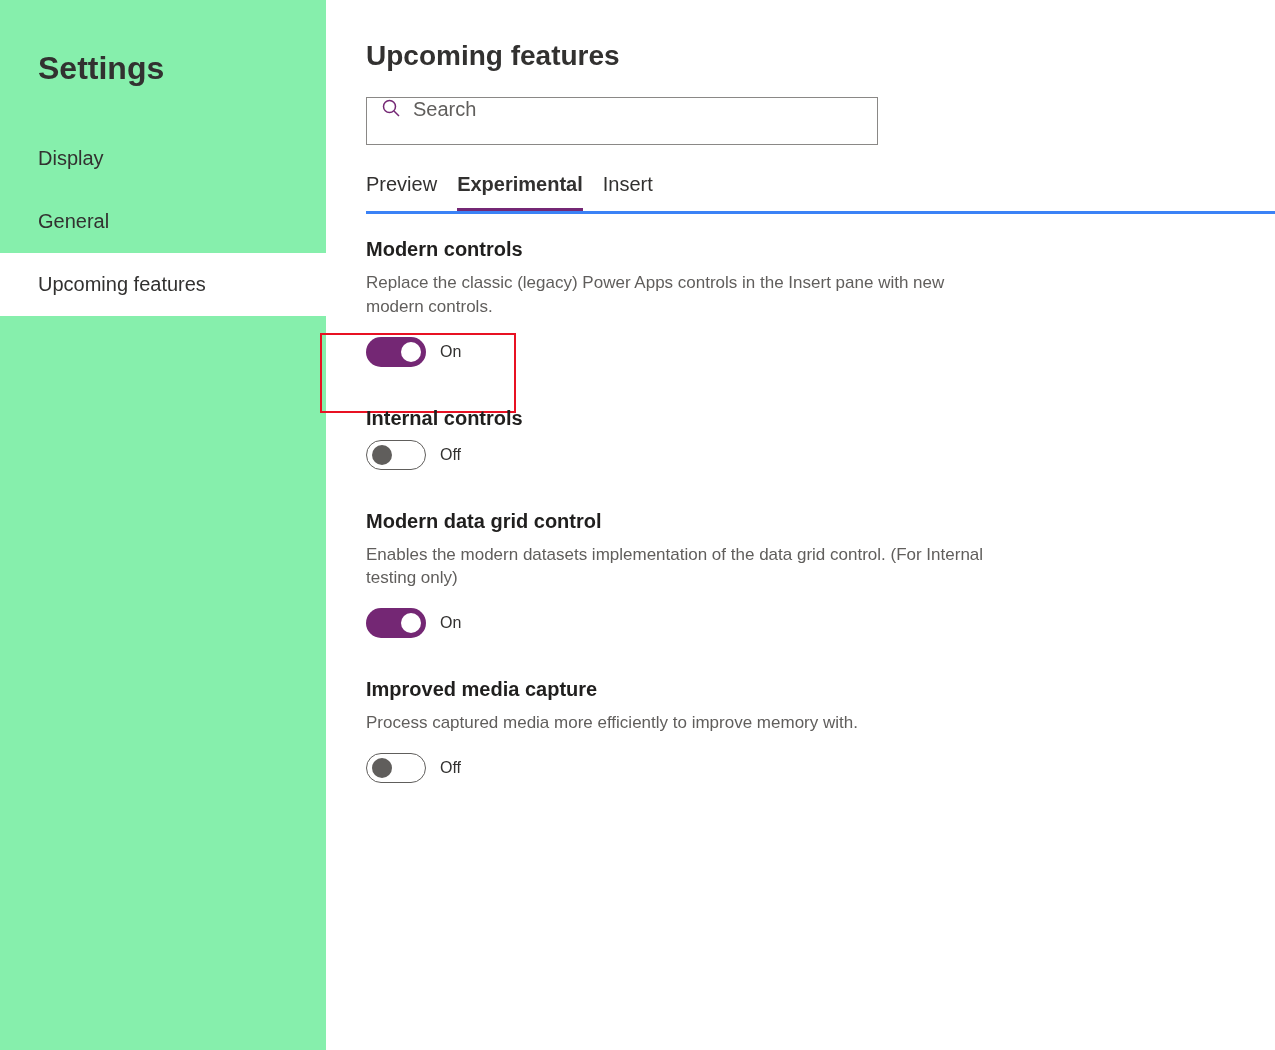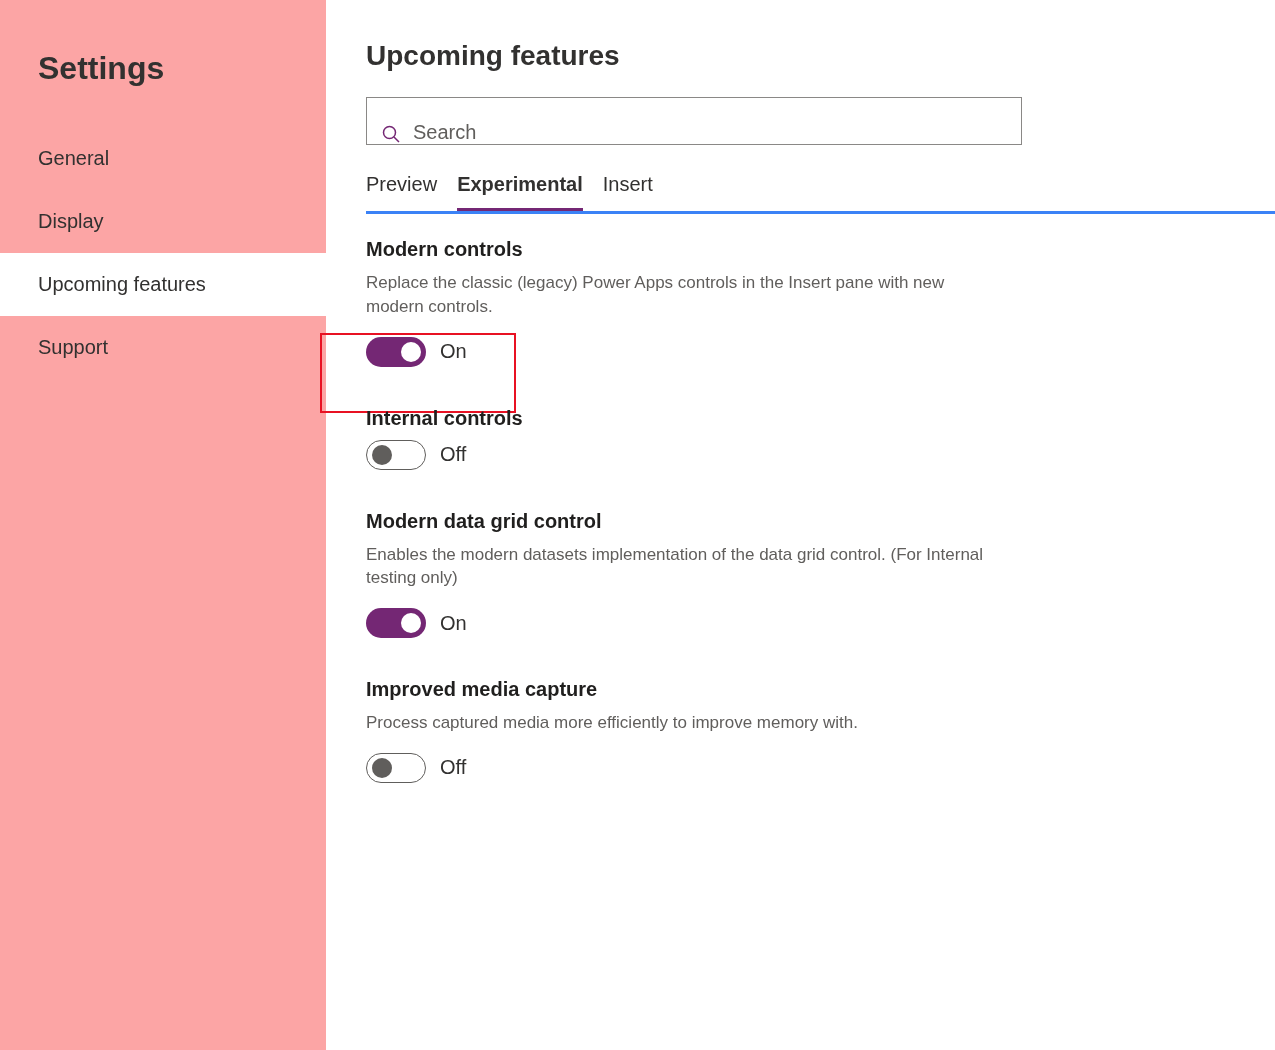--- a/index.html
+++ b/index.html
@@ -10,21 +10,21 @@
     body {
       font-family: 'Segoe UI', Tahoma, sans-serif;
       background: #fff;
       color: #323130;
       width: 1275px;
       height: 1050px;
       display: flex;
     }
     .sidebar {
       width: 326px;
-      background: #fca5a5;
+      background: #86efac;
       padding-top: 50px;
     }
     .sidebar-title {
       font-size: 32px;
       font-weight: 600;
       color: #323130;
       padding: 0 38px 40px 38px;
     }
     .sidebar-item {
       padding: 20px 38px;
@@ -39,25 +39,25 @@
     .main {
       flex: 1;
       padding: 40px 0 0 40px;
     }
     .page-title {
       font-size: 28px;
       font-weight: 700;
       margin-bottom: 25px;
     }
     .search-box {
-      width: 656px;
+      width: 512px;
       height: 48px;
       border: 1px solid #8a8886;
       display: flex;
-      align-items: flex-end;
+      align-items: flex-start;
       padding: 0 14px;
       margin-bottom: 28px;
     }
     .search-icon {
       width: 20px;
       height: 20px;
       margin-right: 12px;
       flex-shrink: 0;
     }
     .search-input {
@@ -134,38 +134,37 @@
     }
     .toggle.on .toggle-knob {
       background: #fff;
       right: 5px;
     }
     .toggle.off .toggle-knob {
       background: #605e5c;
       left: 5px;
     }
     .toggle-label {
-      font-size: 20px;
+      font-size: 16px;
       color: #323130;
     }
     .highlight-box {
       position: absolute;
       border: 2px solid #e81123;
       pointer-events: none;
     }
   </style>
 </head>
 <body>
 
 <div class="sidebar">
   <div class="sidebar-title">Settings</div>
+  <div class="sidebar-item">Display</div>
   <div class="sidebar-item">General</div>
-  <div class="sidebar-item">Display</div>
   <div class="sidebar-item active">Upcoming features</div>
-  <div class="sidebar-item">Support</div>
 </div>
 
 <div class="main">
   <div class="page-title">Upcoming features</div>
 
   <div class="search-box">
     <span class="search-icon">
       <svg viewBox="0 0 20 20" fill="none" stroke="#742774" stroke-width="1.5">
         <circle cx="8.5" cy="8.5" r="6"></circle>
         <line x1="13" y1="13" x2="18" y2="18"></line>

